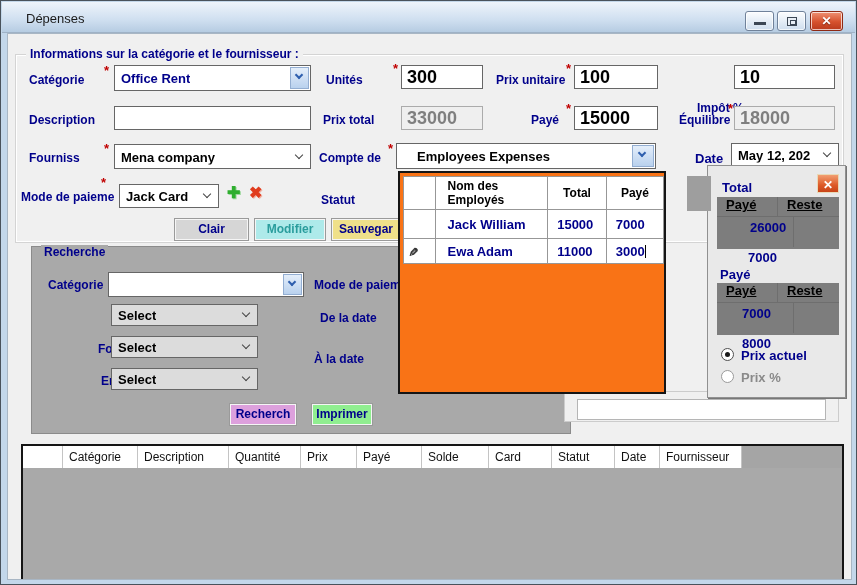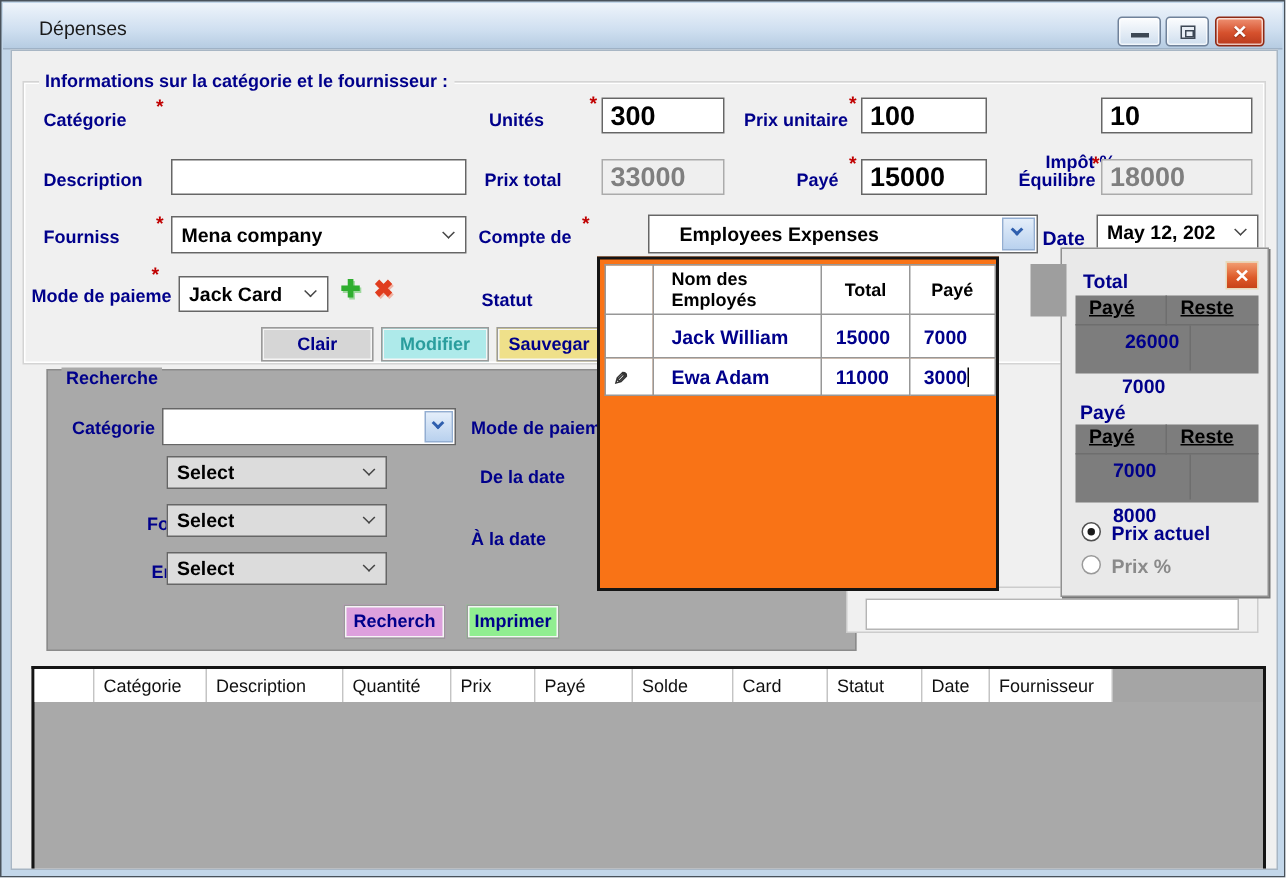--- a/index.html
+++ b/index.html
@@ -122,20 +122,26 @@
       </span>
   </div>
   <div class="client"></div>
 
   <div class="groupbox" style="left:14px;top:53px;width:829px;height:189px;">
     <span class="legend">Informations sur la catégorie et le fournisseur :</span>
   </div>
 
   <span class="lbl" style="left:28px;top:72px;">Catégorie</span>
   <span class="ast" style="left:103px;top:62px;"></span>
+  <div class="combo" style="left:113px;top:64px;width:197px;height:26px;">
+    <span class="val navy">Office Rent</span>
+    <span class="combo-btn-blue">
+        <span class="chev-blue"></span>
+      </span>
+  </div>
   <span class="lbl" style="left:325px;top:72px;">Unités</span>
   <span class="ast" style="left:392px;top:60px;"></span>
   <input class="tb" style="left: 400px; top: 64px; width: 82px; height: 24px;" value="300">
   <span class="lbl" style="left:495px;top:72px;">Prix unitaire</span>
   <span class="ast" style="left:565px;top:60px;"></span>
   <input class="tb" style="left: 573px; top: 64px; width: 84px; height: 24px;" value="100">
   <span class="lbl" style="left:696px;top:72px;margin-top:28px;">Impôt %</span>
   <input class="tb" style="left: 733px; top: 64px; width: 101px; height: 24px;" value="10">
 
   <span class="lbl" style="left:28px;top:112px;">Description</span>
@@ -150,21 +156,21 @@
   <input class="tb disabled" disabled="" style="left: 733px; top: 105px; width: 101px; height: 24px;" value="18000">
 
   <span class="lbl" style="left:28px;top:150px;">Fourniss</span>
   <span class="ast" style="left:103px;top:140px;"></span>
   <div class="combo" style="left:113px;top:143px;width:197px;height:25px;">
     <span class="val">Mena company</span>
     <span class="chev-plain"></span>
   </div>
   <span class="lbl" style="left:318px;top:150px;">Compte de</span>
   <span class="ast" style="left:387px;top:140px;"></span>
-  <div class="combo" style="left:395px;top:142px;width:260px;height:26px;margin-left:36px;">
+  <div class="combo" style="left:395px;top:142px;width:260px;height:26px;">
     <span class="val" style="left:20px;">Employees Expenses</span>
     <span class="combo-btn-blue" style="width:22px;">
         <span class="chev-blue" style="left:6px;"></span>
       </span>
   </div>
   <span class="lbl" style="left:694px;top:150px;font-size:13px;">Date</span>
   <div class="combo" style="left:730px;top:142px;width:108px;height:24px;">
     <span class="val">May 12, 202</span>
     <span class="chev-plain"></span>
   </div>

